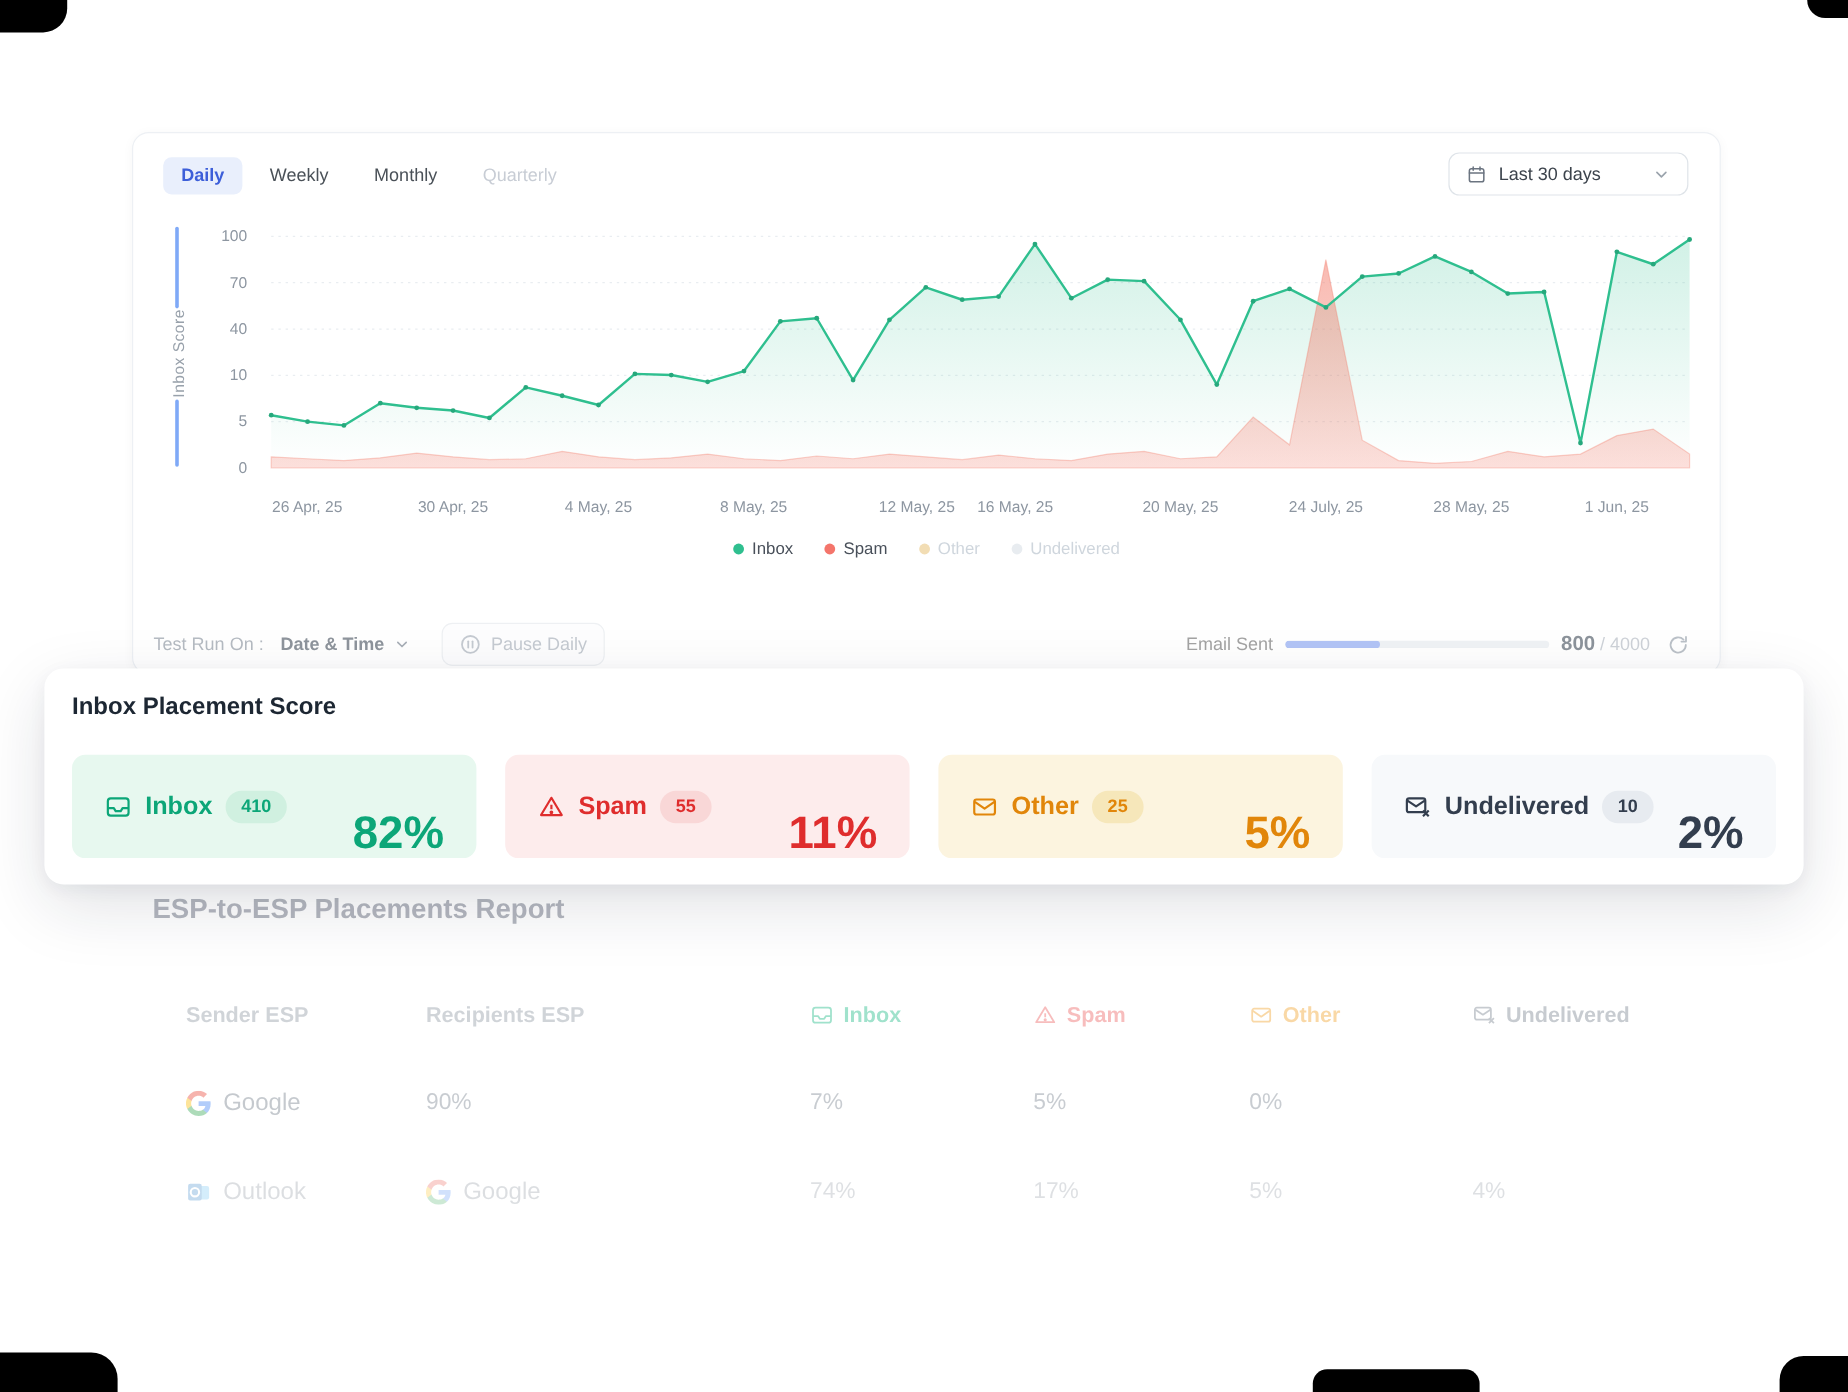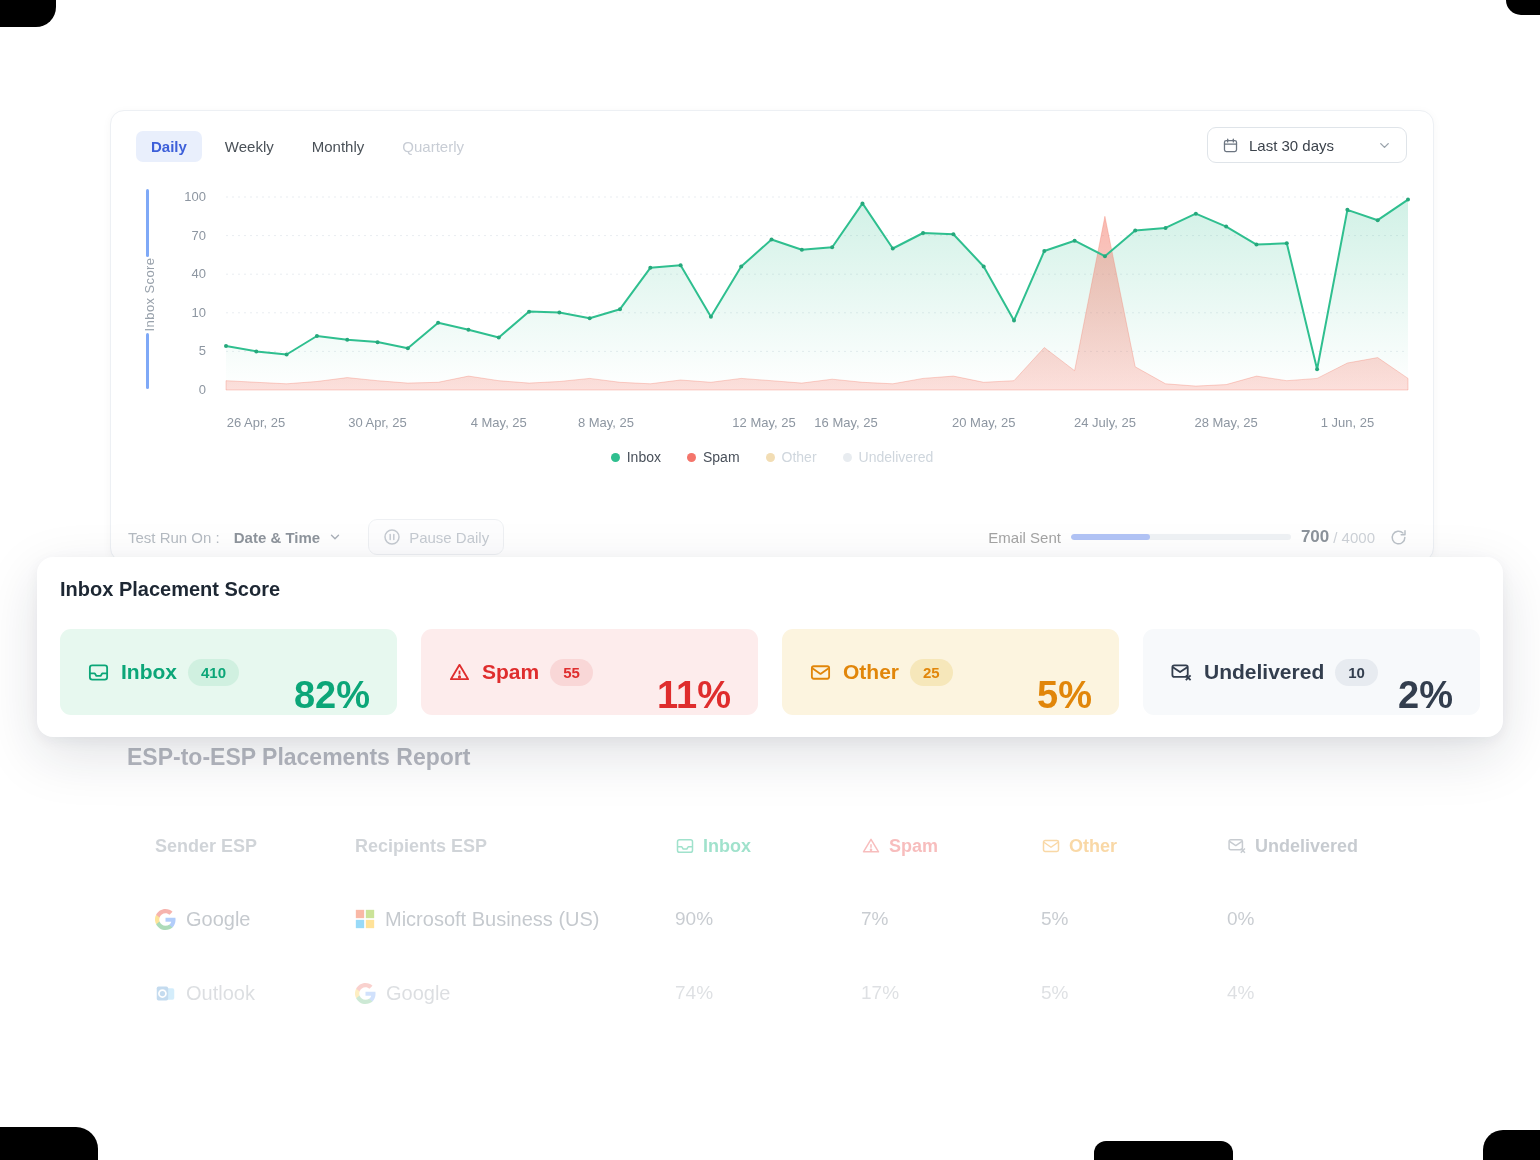--- a/index.html
+++ b/index.html
@@ -191,21 +191,21 @@
         <circle cx="1091.076923076923" cy="178.156" r="2" fill="#26a87c"></circle>
         <circle cx="1121.3846153846152" cy="18.866666666666667" r="2" fill="#26a87c"></circle>
         <circle cx="1151.6923076923076" cy="29.16" r="2" fill="#26a87c"></circle>
         <circle cx="1182" cy="8.57333333333333" r="2" fill="#26a87c"></circle>
       </svg>
 
     <div class="xticks">
         <span style="left: 30px;">26 Apr, 25</span>
         <span style="left: 151.538px;">30 Apr, 25</span>
         <span style="left: 272.769px;">4 May, 25</span>
-        <span style="left: 380px; text-align: right;">8 May, 25</span>
+        <span style="left: 402px; text-align: right;">8 May, 25</span>
         <span style="left: 538px;">12 May, 25</span>
         <span style="left: 620px;">16 May, 25</span>
         <span style="left: 757.692px;">20 May, 25</span>
         <span style="left: 878.923px;">24 July, 25</span>
         <span style="left: 1000.15px;">28 May, 25</span>
         <span style="left: 1121.38px;">1 Jun, 25</span>
       </div>
     <div class="legend">
         <span class="li">
           <span class="dot" style="background: rgb(47, 191, 143);"></span>
@@ -239,21 +239,21 @@
             <line x1="7.2" y1="6.4" x2="7.2" y2="11.6"></line>
             <line x1="10.8" y1="6.4" x2="10.8" y2="11.6"></line>
         </svg>
         <span>Pause Daily</span>
       </button>
       <div class="email-wrap">
         <span class="email-label">Email Sent</span>
         <div class="bar">
           <div class="bar-fill" style="width: 36%;"></div>
         </div>
-        <span class="sent">700</span>
+        <span class="sent">800</span>
         <span class="total">/ 4000</span>
         <span class="refresh">
           <svg class="ic" width="19" height="19" viewBox="0 0 24 24" fill="none" stroke="currentColor" stroke-width="1.9" stroke-linecap="round" stroke-linejoin="round">
             <path d="M20 12a8 8 0 1 1-2.4-5.7"></path>
               <polyline points="20.2 3.6 20.2 8.4 15.4 8.4"></polyline>
           </svg>
         </span>
       </div>
     </div>
   </section>
@@ -297,29 +297,20 @@
 
   <div class="esp-grid esp-row r1">
     <span class="esp-cell">
       <svg class="ic" width="21" height="21" viewBox="0 0 24 24">
           <path fill="#4285F4" d="M23.49 12.27c0-.79-.07-1.54-.19-2.27H12v4.51h6.47c-.29 1.48-1.14 2.73-2.4 3.58v3h3.86c2.26-2.09 3.56-5.17 3.56-8.82z"></path>
           <path fill="#34A853" d="M12 24c3.24 0 5.95-1.08 7.93-2.91l-3.86-3c-1.08.72-2.45 1.15-4.07 1.15-3.13 0-5.78-2.11-6.73-4.96H1.29v3.09C3.26 21.3 7.31 24 12 24z"></path>
           <path fill="#FBBC05" d="M5.27 14.28A7.2 7.2 0 0 1 4.89 12c0-.79.14-1.56.38-2.28V6.63H1.29a11.86 11.86 0 0 0 0 10.74l3.98-3.09z"></path>
           <path fill="#EA4335" d="M12 4.75c1.77 0 3.35.61 4.6 1.8l3.42-3.42C17.95 1.19 15.24 0 12 0 7.31 0 3.26 2.7 1.29 6.63l3.98 3.09C6.22 6.86 8.87 4.75 12 4.75z"></path>
         </svg>
       <span>Google</span>
-    </span>
-    <span class="esp-cell">
-      <svg class="ic" width="20" height="20" viewBox="0 0 24 24">
-          <rect x="1" y="1" width="10" height="10" fill="#F25022"></rect>
-          <rect x="13" y="1" width="10" height="10" fill="#7FBA00"></rect>
-          <rect x="1" y="13" width="10" height="10" fill="#00A4EF"></rect>
-          <rect x="13" y="13" width="10" height="10" fill="#FFB900"></rect>
-        </svg>
-      <span>Microsoft Business (US)</span>
     </span>
     <span class="esp-pct">90%</span>
     <span class="esp-pct">7%</span>
     <span class="esp-pct">5%</span>
     <span class="esp-pct">0%</span>
   </div>
 
   <div class="esp-grid esp-row r2">
     <span class="esp-cell">
       <svg class="ic" width="21" height="21" viewBox="0 0 24 24">

